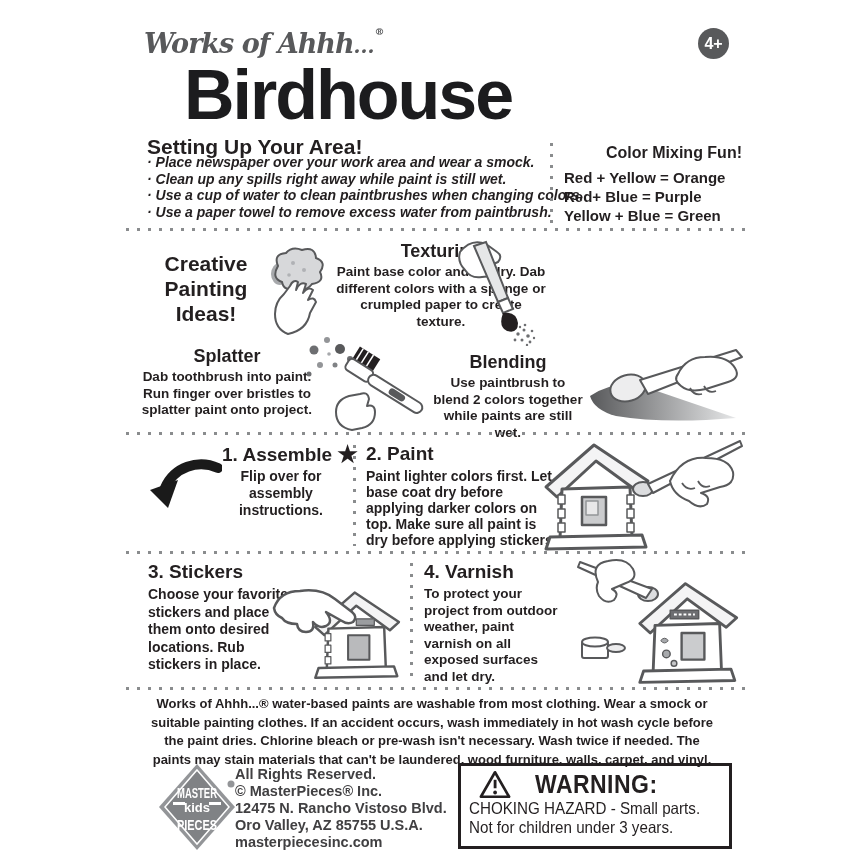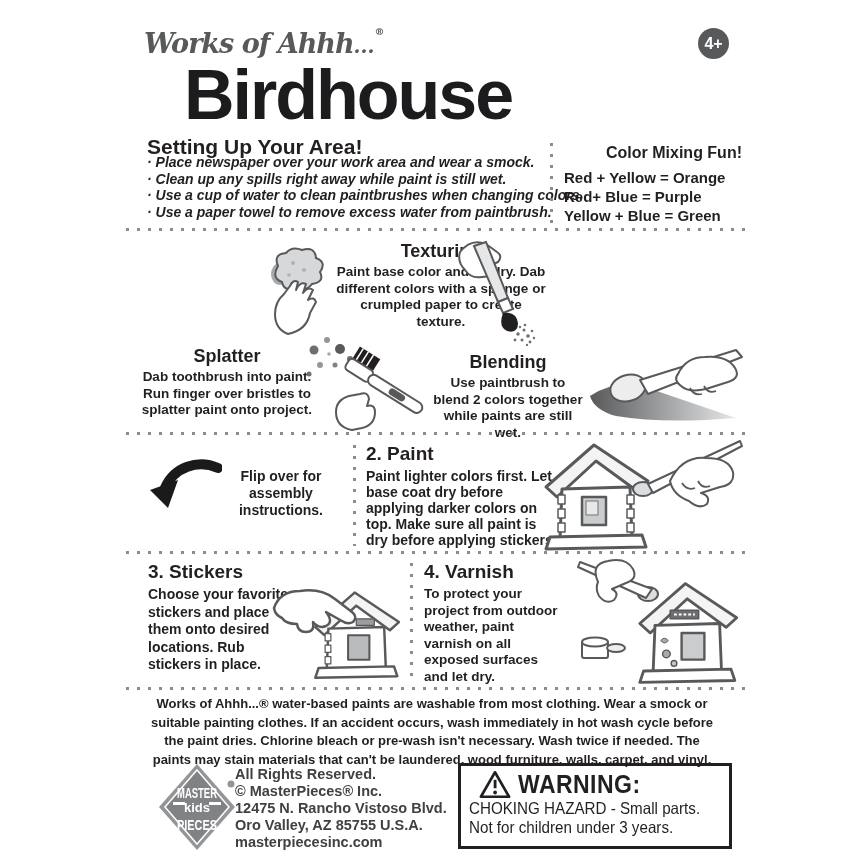--- a/index.html
+++ b/index.html
@@ -66,21 +66,21 @@
   .varnish-desc{position:absolute;left:424px;top:586px;width:140px;font-size:13.5px;line-height:16.5px;}
   .i-varnishhouse{left:552px;top:556px;width:194px;height:130px;}
   
   .disclaimer{position:absolute;left:120px;top:695px;width:624px;text-align:center;
     font-size:13px;line-height:18.5px;}
   
   .mp-logo{left:157px;top:762px;width:80px;height:90px;position:absolute;}
   .company{position:absolute;left:235px;top:766px;font-size:14.5px;line-height:17px;color:#414042;}
   .warnbox{position:absolute;left:458px;top:763px;width:252px;height:76px;
     border:3px solid #231f20;padding:4px 8px 0 8px;}
-  .warn-title-row{display:flex;align-items:center;gap:7px;margin-left:10px;}
+  .warn-title-row{display:flex;align-items:center;gap:24px;margin-left:10px;}
   .warn-title{font-size:25px;letter-spacing:0.5px;transform:scaleX(0.92);transform-origin:left;}
   .warn-line{font-size:16.5px;line-height:19px;font-weight:normal;transform:scaleX(0.92);transform-origin:left;white-space:nowrap;}
   svg{display:block;}
 </style>
 </head>
 <body>
 
 <div id="page">
 
   <div class="logo">
@@ -101,20 +101,25 @@
   </div>
   <div class="vdots vd1"></div>
   <div class="mix-head">Color Mixing Fun!</div>
   <div class="mix-lines">
     <div>Red + Yellow = Orange</div>
     <div>Red+ Blue = Purple</div>
     <div>Yellow + Blue = Green</div>
   </div>
   <div class="hdots hd1"></div>
 
+  <div class="creative-head">
+    <div>Creative</div>
+    <div>Painting</div>
+    <div>Ideas!</div>
+  </div>
 
   <svg class="icon i-sponge" viewBox="0 0 80 90">
     <ellipse cx="20" cy="28" rx="9" ry="11" fill="#a7a9ac"></ellipse>
     <path d="M18 20 Q13 8 26 7 Q32 0 42 4 Q55 0 56 12 Q67 16 60 26 Q65 36 52 38 Q46 46 36 42 Q24 46 22 36 Q11 32 18 20 Z" fill="#d7d8da" stroke="#58595b" stroke-width="2"></path>
     <circle cx="33" cy="17" r="2" fill="#b0b2b5"></circle>
       <circle cx="44" cy="24" r="2" fill="#b0b2b5"></circle>
       <circle cx="29" cy="29" r="1.8" fill="#b0b2b5"></circle>
     <path d="M28 88 Q15 83 15 68 Q15 56 24 48 L30 40 Q33 33 38 36 L36 44 Q40 35 46 38 L43 47 Q48 40 53 44 L48 54 Q54 50 56 56 L50 67 Q47 84 28 88 Z" fill="#fff" stroke="#58595b" stroke-width="2" stroke-linejoin="round"></path>
   </svg>
   <div class="texturing-block">
@@ -185,20 +190,24 @@
     <polygon points="54,36 150,6 156,13 62,50" fill="#fff" stroke="#58595b" stroke-width="2" stroke-linejoin="round"></polygon>
     <path d="M92 30 Q100 13 119 13 Q141 11 149 24 Q155 34 142 38 L120 45 Q103 49 95 42 Q87 36 92 30 Z" fill="#fff" stroke="#58595b" stroke-width="2" stroke-linejoin="round"></path>
     <path d="M104 44 Q108 52 116 50 M118 42 Q122 50 130 47" fill="none" stroke="#58595b" stroke-width="1.8"></path>
   </svg>
   <div class="hdots hd2"></div>
 
   <svg class="icon i-arrow" viewBox="0 0 72 56">
     <path d="M68 10 C48 1 24 9 15 30" fill="none" stroke="#1a1a1a" stroke-width="10" stroke-linecap="round"></path>
     <polygon points="0,32 28,22 18,50" fill="#1a1a1a"></polygon>
   </svg>
+  <div class="assemble-head">
+    <span>1. Assemble</span>
+    <span class="star">★</span>
+  </div>
   <div class="assemble-desc">Flip over for assembly instructions.</div>
   <div class="vdots vd2"></div>
 
   <div class="paint-head">2. Paint</div>
   <div class="paint-desc">Paint lighter colors first. Let base coat dry before applying darker colors on top. Make sure all paint is dry before applying stickers.</div>
   <svg class="icon i-painthouse" viewBox="0 0 208 116">
     <g stroke="#58595b" stroke-linejoin="round">
       <polygon points="4,50 52,8 106,44 95,54 54,24 15,60" fill="#f4f4f5" stroke-width="3"></polygon>
       <polygon points="20,52 88,50 90,100 18,102" fill="#fff" stroke-width="3"></polygon>
       <rect x="40" y="60" width="24" height="28" fill="#cbccce" stroke-width="2.5"></rect>

